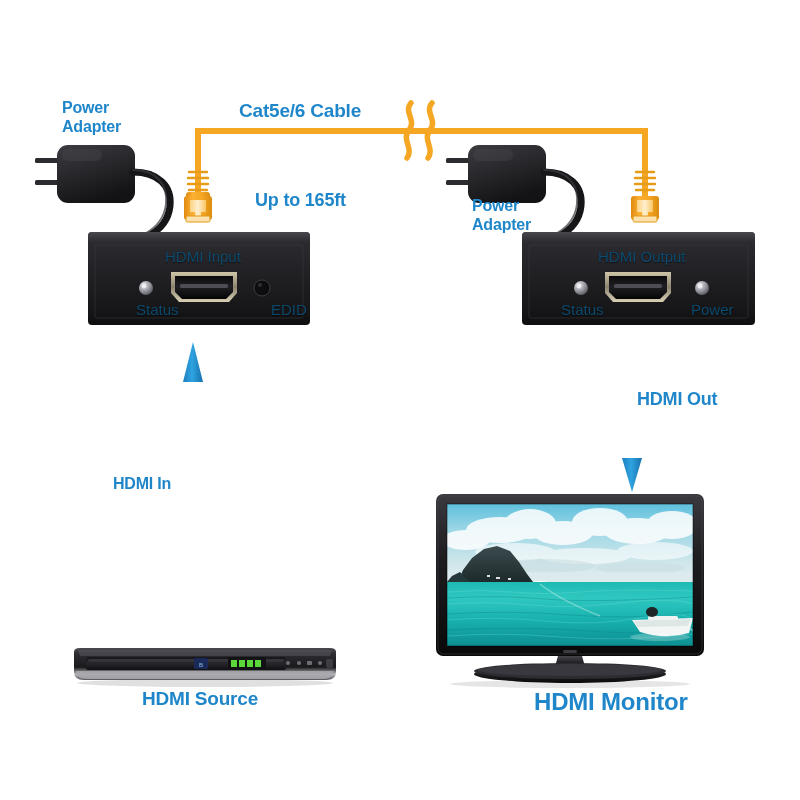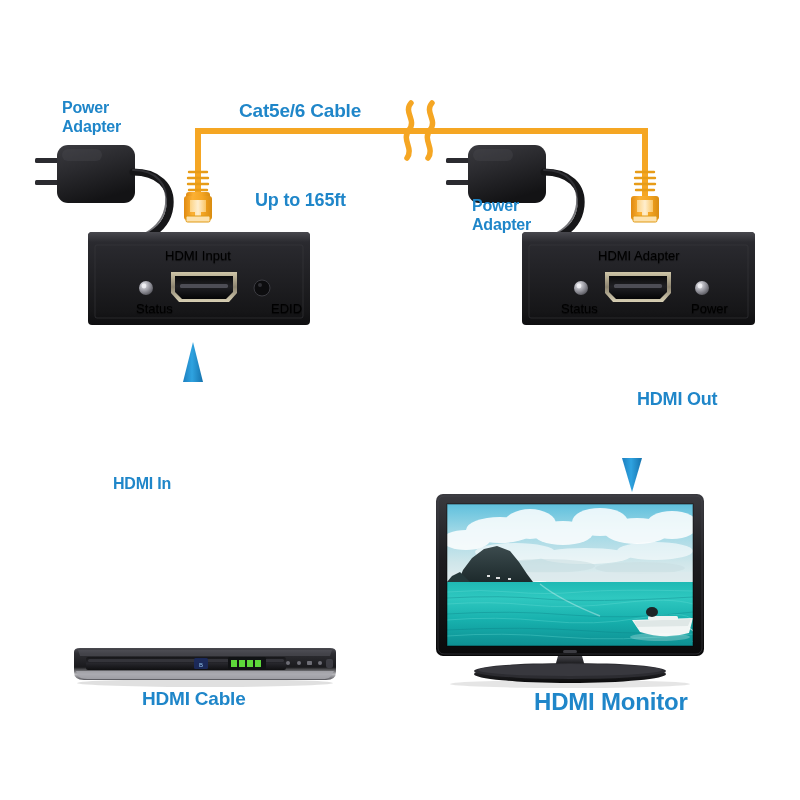--- a/index.html
+++ b/index.html
@@ -59,24 +59,24 @@
   #lbl-source {
     left: 142px; top: 688px;
     font-size: 19px;
   }
   #lbl-monitor {
     left: 534px; top: 688px;
     font-size: 24px;
   }
   .dev-text {
     position: absolute;
-    color: #000000;
+    color: #0c4a6e;
     font-family: "Liberation Sans", sans-serif;
     white-space: nowrap;
-    font-size: 13px;
+    font-size: 15px;
     text-shadow: 0 1px 1px rgba(0,0,0,0.6);
     text-align: right;
   }
   #tx-hdmi-input { left: 165px; top: 248px; }
   #tx-status-l   { left: 136px; top: 301px; }
   #tx-edid       { left: 243px; top: 301px; margin-left: 28px; }
   #tx-hdmi-output{ left: 598px; top: 248px; }
   #tx-status-r   { left: 561px; top: 301px; }
   #tx-power-r    { left: 691px; top: 301px; }
 </style>
@@ -407,22 +407,22 @@
 
 <div class="lbl" id="lbl-power-right">
   <span>Power</span><br>
   <span>Adapter</span>
 </div>
 
 <div class="lbl" id="lbl-cat5e">Cat5e/6 Cable</div>
 <div class="lbl" id="lbl-upto">Up to 165ft</div>
 <div class="lbl" id="lbl-hdmi-in">HDMI In</div>
 <div class="lbl" id="lbl-hdmi-out">HDMI Out</div>
-<div class="lbl" id="lbl-source">HDMI Cable</div>
+<div class="lbl" id="lbl-source">HDMI Source</div>
 <div class="lbl" id="lbl-monitor">HDMI Monitor</div>
 
 <div class="dev-text" id="tx-hdmi-input">HDMI Input</div>
 <div class="dev-text" id="tx-status-l">Status</div>
 <div class="dev-text" id="tx-edid">EDID</div>
 
-<div class="dev-text" id="tx-hdmi-output">HDMI Adapter</div>
+<div class="dev-text" id="tx-hdmi-output">HDMI Output</div>
 <div class="dev-text" id="tx-status-r">Status</div>
 <div class="dev-text" id="tx-power-r">Power</div>
 
 </body></html>

